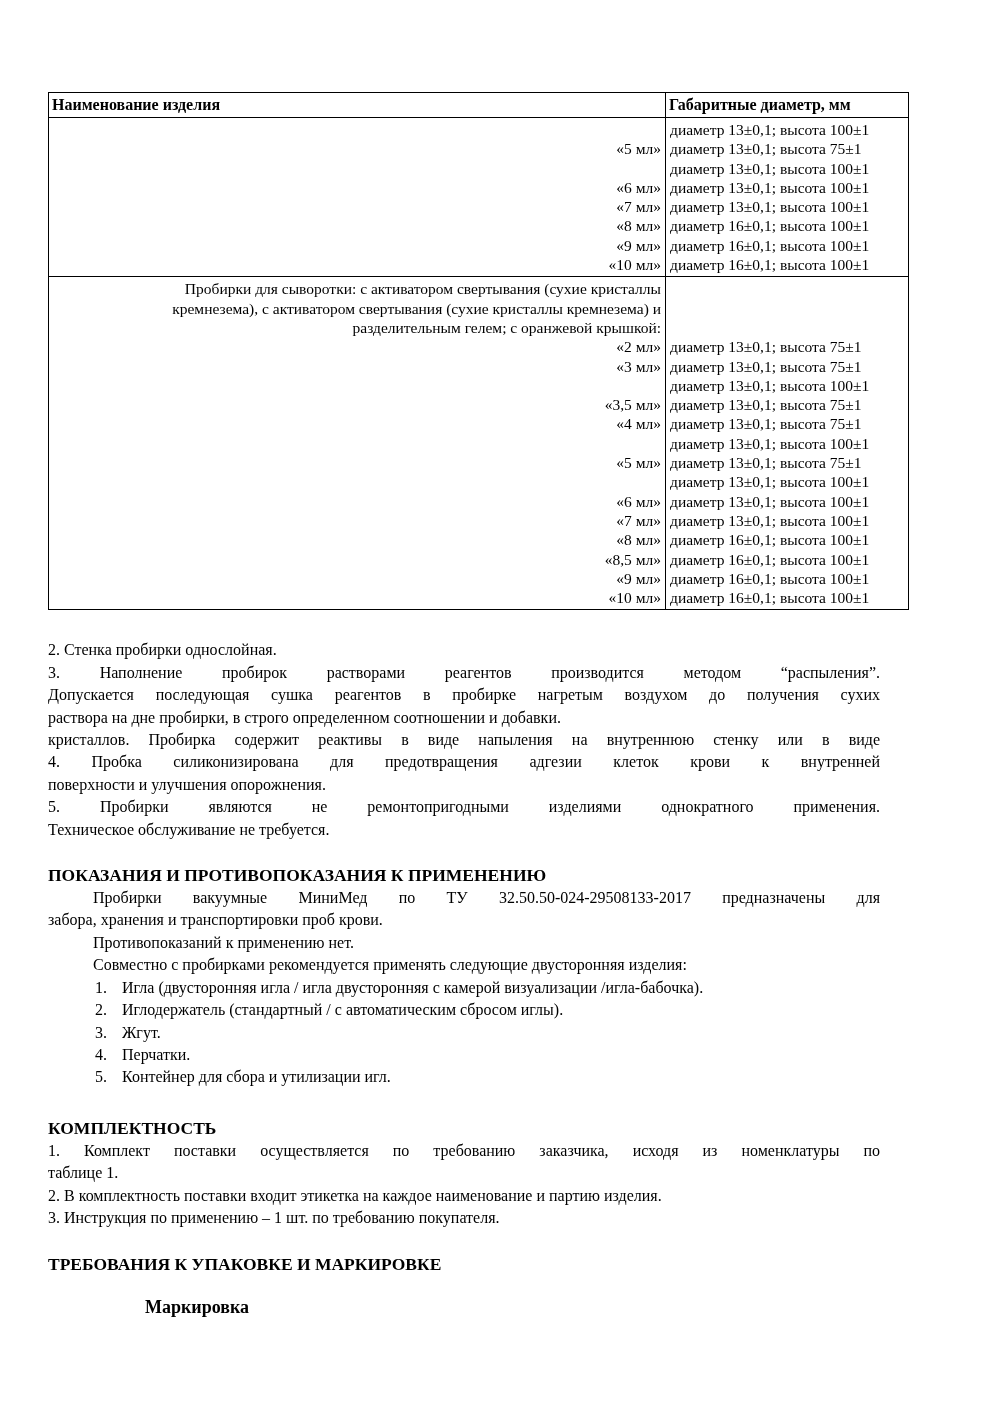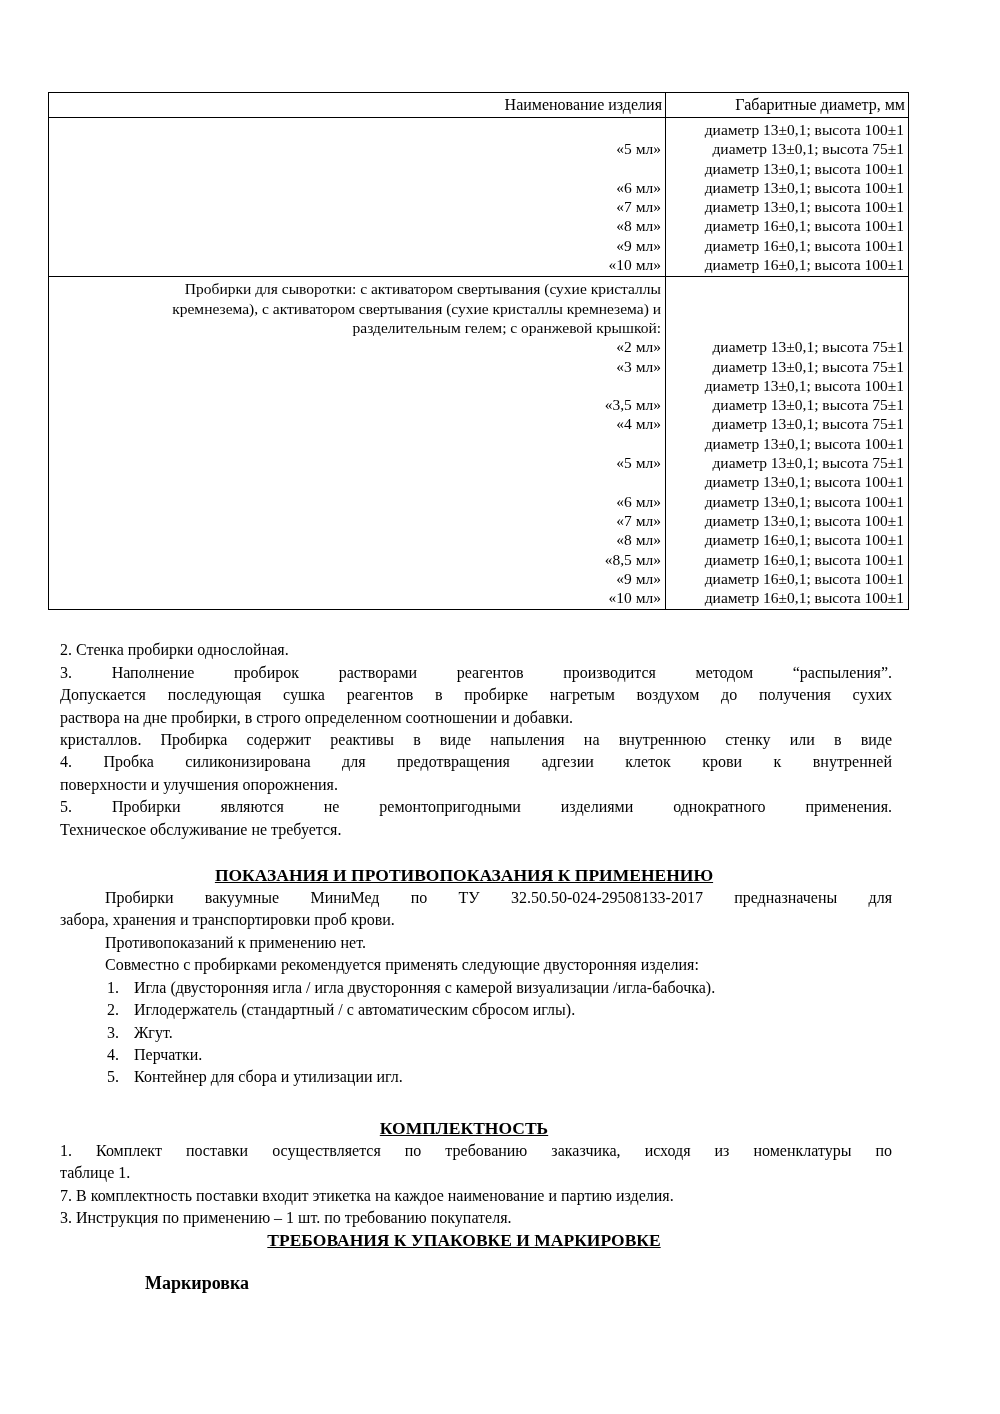--- a/index.html
+++ b/index.html
@@ -1,35 +1,35 @@
 <!DOCTYPE html>
 <html><head>
 <meta charset="utf-8">
 <style>
   html,body{margin:0;padding:0;background:#ffffff;}
   .page{width:1000px;height:1414px;background:#fff;color:#000;
         font-family:"Liberation Serif", serif;box-sizing:border-box;
         padding:92px 0 0 48px;overflow:hidden;}
   table.size-table{border-collapse:collapse;width:858px;table-layout:fixed;}
   .size-table th,.size-table td{border:1px solid #000;vertical-align:top;padding:2px 4px;}
-  .size-table th{font-weight:normal;font-size:16px;text-align:right;line-height:20px;padding:2px 3px;}
+  .size-table th{font-weight:bold;font-size:16px;text-align:left;line-height:20px;padding:2px 3px;}
   .col-name{width:610px;}
   .col-size{width:236px;}
   .tline{font-size:15.5px;line-height:19.3px;min-height:19.3px;white-space:nowrap;}
   .tl-left{text-align:right;}
-  .tl-center{text-align:right;}
-  .bodysec{width:832px;font-size:16px;line-height:22.4px;margin-left:12px;}
+  .tl-center{text-align:left;}
+  .bodysec{width:832px;font-size:16px;line-height:22.4px;}
   .notes{margin-top:29px;}
   .bline{text-align:justify;}
   .bline.stretch{text-align-last:justify;}
   .para.indent-first .bline:first-child{text-indent:45px;}
-  .heading{width:832px;font-weight:bold;font-size:17.5px;line-height:23px;text-align:center;text-decoration:underline;}
+  .heading{width:832px;font-weight:bold;font-size:17.5px;line-height:23px;}
   .h-indications{margin-top:23px;}
   .h-completeness{margin-top:28px;}
-  .h-packaging{}
+  .h-packaging{margin-top:24px;}
   .subheading{font-weight:bold;font-size:18px;line-height:22.4px;margin-left:97px;margin-top:20px;}
   .numrow{padding-left:47px;line-height:22.4px;}
   .num{display:inline-block;min-width:27px;}
 </style>
 </head>
 <body>
 
 <div class="page">
 
   <table class="size-table">
@@ -146,21 +146,21 @@
       <div class="numrow"><span class="num">5.</span><span class="ntext">Контейнер для сбора и утилизации игл.</span></div>
     </div>
 
   <div class="heading h-completeness">КОМПЛЕКТНОСТЬ</div>
   <div class="bodysec">
       <div class="para">
         <div class="bline stretch">1. Комплект поставки осуществляется по требованию заказчика, исходя из номенклатуры по</div>
         <div class="bline">таблице 1.</div>
       </div>
       <div class="para">
-        <div class="bline">7. В комплектность поставки входит этикетка на каждое наименование и партию изделия.</div>
+        <div class="bline">2. В комплектность поставки входит этикетка на каждое наименование и партию изделия.</div>
       </div>
       <div class="para">
         <div class="bline">3. Инструкция по применению – 1 шт. по требованию покупателя.</div>
       </div>
     </div>
 
   <div class="heading h-packaging">ТРЕБОВАНИЯ К УПАКОВКЕ И МАРКИРОВКЕ</div>
   <div class="subheading">Маркировка</div>
 
 </div>

